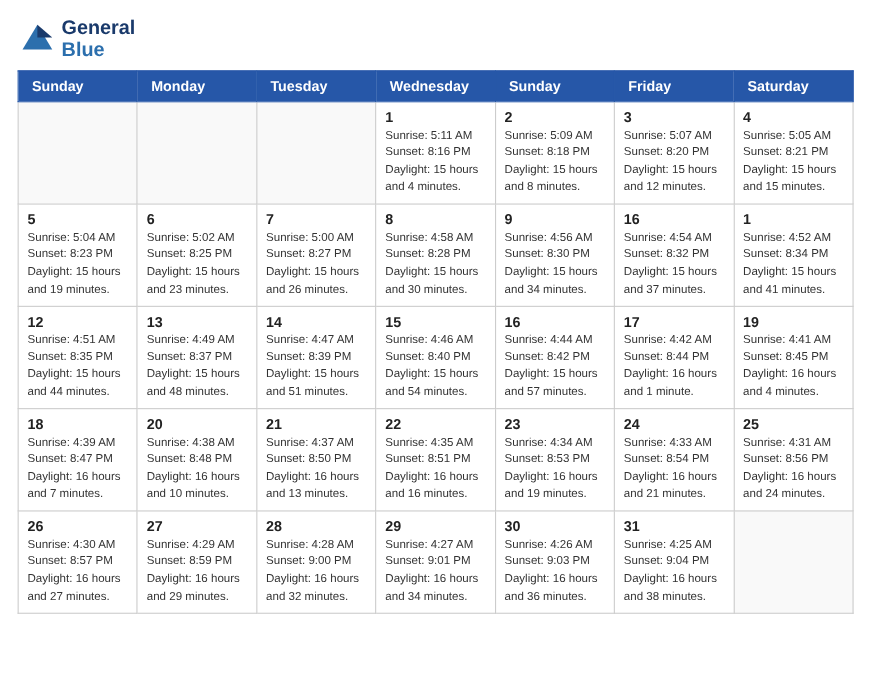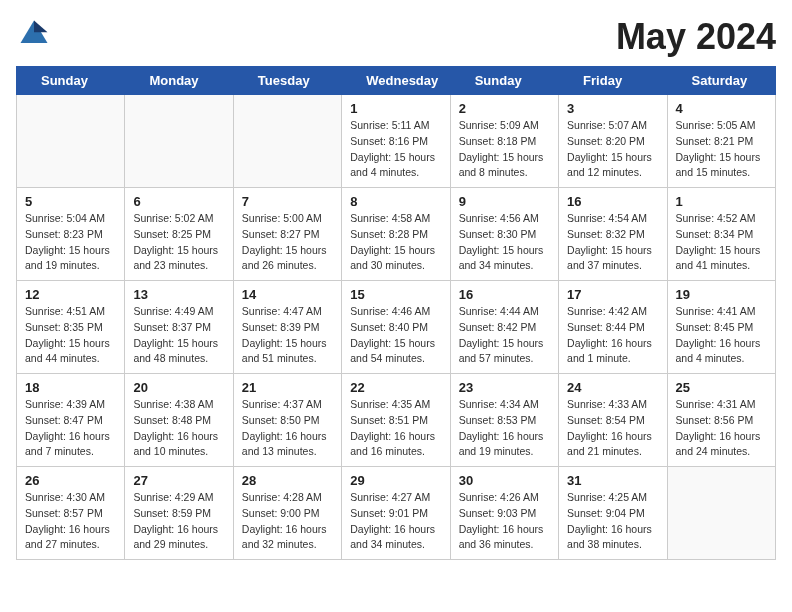--- a/index.html
+++ b/index.html
@@ -30,21 +30,21 @@
     }
     .calendar {
       width: 100%;
       border-collapse: collapse;
       table-layout: fixed;
     }
     .calendar th {
       background-color: #2657a8;
       color: #fff;
       text-align: left;
-      padding: 6px 24px;
+      padding: 6px 12px;
       font-size: 13px;
       border: 1px solid #2657a8;
     }
     .calendar td {
       border: 1px solid #ccc;
       vertical-align: top;
       padding: 6px 8px;
       font-size: 11px;
       color: #333;
       height: 88px;
@@ -93,23 +93,26 @@
   </style>
 </head>
 <body>
 
 <div class="header">
   <div class="logo-wrapper">
     <svg class="logo-svg" viewBox="0 0 40 40">
       <polygon points="20,5 35,30 5,30" fill="#2c6fad"></polygon>
       <polygon points="20,5 35,18 20,18" fill="#1a3a6b"></polygon>
     </svg>
+    <div class="logo-name">
+      <span class="general">General</span>
+      <span class="blue">Blue</span>
+    </div>
   </div>
   <div class="title-area">
-    <div class="month-title">May 2024</div>
   </div>
 </div>
 
 <table class="calendar">
   <thead>
     <tr>
     <th>Sunday</th>
         <th>Monday</th>
         <th>Tuesday</th>
         <th>Wednesday</th>

